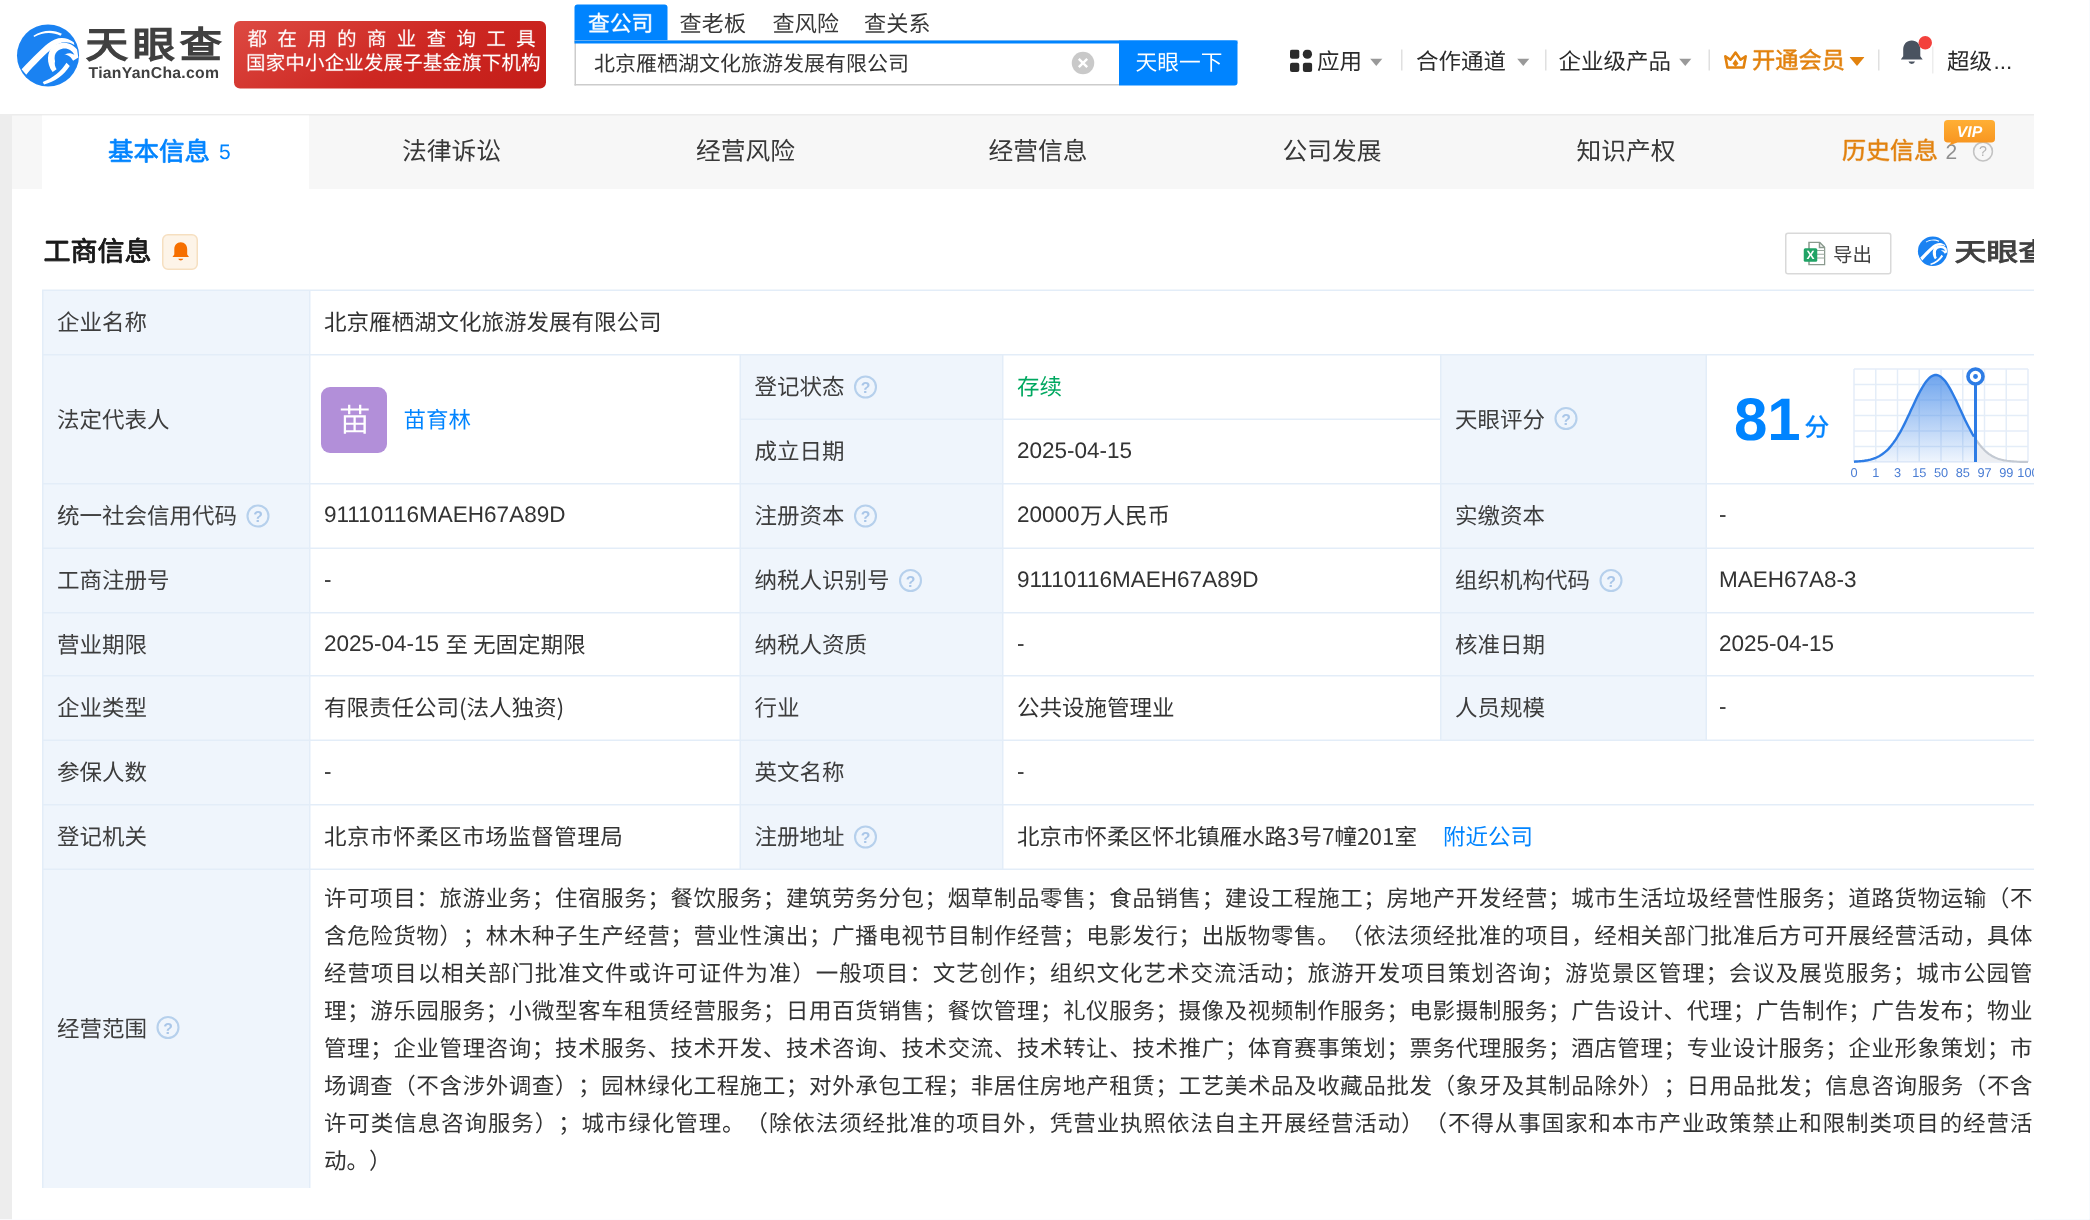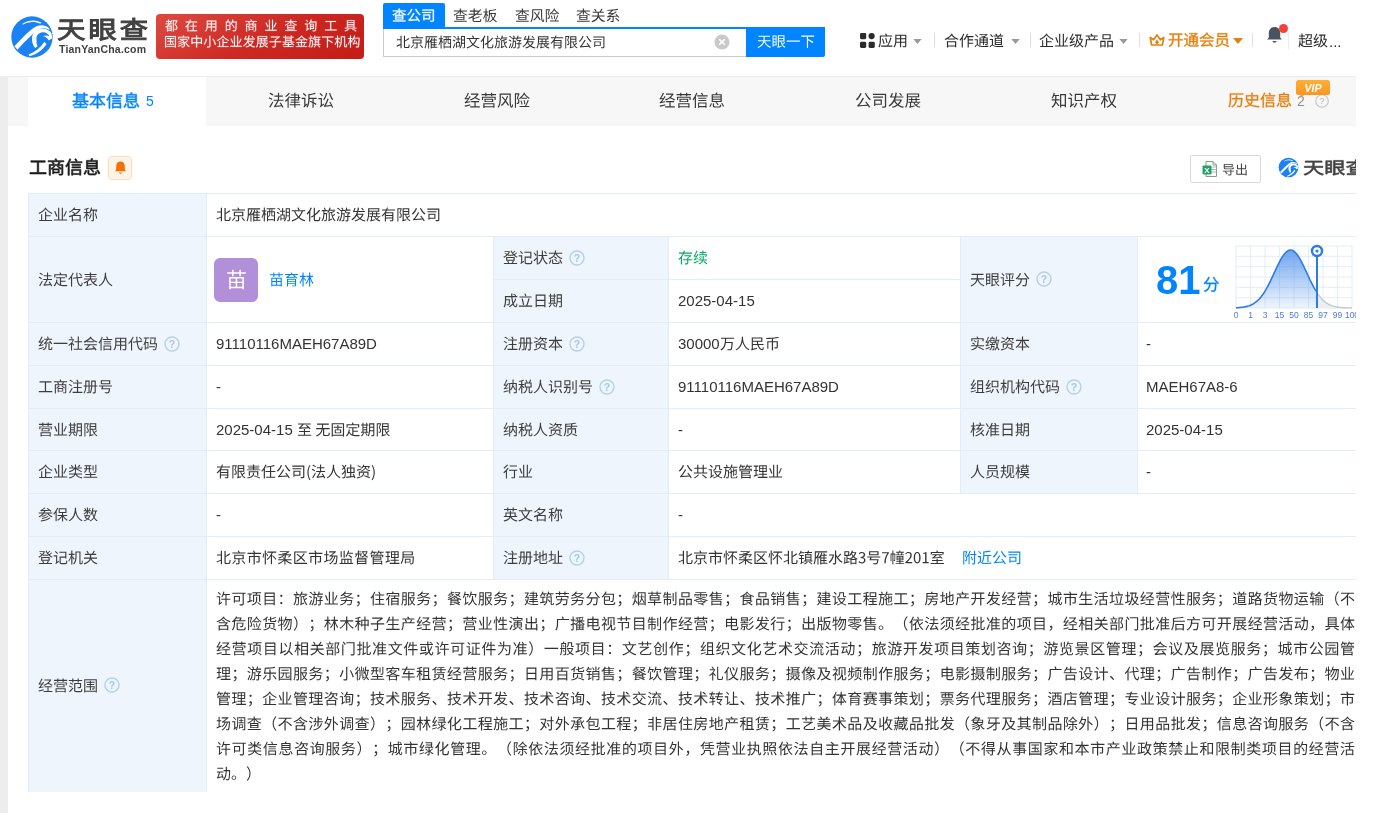--- a/index.html
+++ b/index.html
@@ -820,21 +820,21 @@
           <use xlink:href="#u518C" href="#u518C" x="250"></use>
           <use xlink:href="#u8D44" href="#u8D44" x="500"></use>
           <use xlink:href="#u672C" href="#u672C" x="750"></use>
         </g>
       </svg>
     </div>
     <svg style="position:absolute;left:569px;top:335.5px" width="16" height="16" viewBox="0 0 16 16">
       <circle cx="8" cy="8" r="7" fill="none" stroke="#b6d0ec" stroke-width="1.4"></circle>
       <text x="8" y="12" font-family="Liberation Sans" font-size="10.5" font-weight="bold" fill="#a9c6e8" text-anchor="middle">?</text>
     </svg>
-    <div style="position:absolute;left:678px;top:335.375px;font:normal 15px/17.25px 'Liberation Sans',sans-serif;color:#333;white-space:nowrap;">30000</div>
+    <div style="position:absolute;left:678px;top:335.375px;font:normal 15px/17.25px 'Liberation Sans',sans-serif;color:#333;white-space:nowrap;">20000</div>
     <div style="position:absolute;left:720px;top:336px;">
       <svg style="display:block" preserveAspectRatio="none" width="60.0" height="18.0" viewBox="0 0 1000 300">
         <g fill="#333" transform="matrix(1,0,0,-1,0,220)">
           <use xlink:href="#u4E07" href="#u4E07" x="0"></use>
           <use xlink:href="#u4EBA" href="#u4EBA" x="250"></use>
           <use xlink:href="#u6C11" href="#u6C11" x="500"></use>
           <use xlink:href="#u5E01" href="#u5E01" x="750"></use>
         </g>
       </svg>
     </div>
@@ -893,21 +893,21 @@
           <use xlink:href="#u6784" href="#u6784" x="750"></use>
           <use xlink:href="#u4EE3" href="#u4EE3" x="1000"></use>
           <use xlink:href="#u7801" href="#u7801" x="1250"></use>
         </g>
       </svg>
     </div>
     <svg style="position:absolute;left:1066px;top:378.5px" width="16" height="16" viewBox="0 0 16 16">
       <circle cx="8" cy="8" r="7" fill="none" stroke="#b6d0ec" stroke-width="1.4"></circle>
       <text x="8" y="12" font-family="Liberation Sans" font-size="10.5" font-weight="bold" fill="#a9c6e8" text-anchor="middle">?</text>
     </svg>
-    <div style="position:absolute;left:1146px;top:378.375px;font:normal 15px/17.25px 'Liberation Sans',sans-serif;color:#333;white-space:nowrap;">MAEH67A8-6</div>
+    <div style="position:absolute;left:1146px;top:378.375px;font:normal 15px/17.25px 'Liberation Sans',sans-serif;color:#333;white-space:nowrap;">MAEH67A8-3</div>
     <div style="position:absolute;left:29px;top:409px;width:177px;height:41px;background:#eff5fc;"></div>
     <div style="position:absolute;left:207px;top:409px;width:286px;height:41px;background:#fff;"></div>
     <div style="position:absolute;left:494px;top:409px;width:174px;height:41px;background:#eff5fc;"></div>
     <div style="position:absolute;left:669px;top:409px;width:291px;height:41px;background:#fff;"></div>
     <div style="position:absolute;left:961px;top:409px;width:176px;height:41px;background:#eff5fc;"></div>
     <div style="position:absolute;left:1138px;top:409px;width:227px;height:41px;background:#fff;"></div>
     <div style="position:absolute;left:38px;top:421.5px;">
       <svg style="display:block" preserveAspectRatio="none" width="60.0" height="18.0" viewBox="0 0 1000 300">
         <g fill="#3d3d3d" transform="matrix(1,0,0,-1,0,220)">
           <use xlink:href="#u8425" href="#u8425" x="0"></use>

